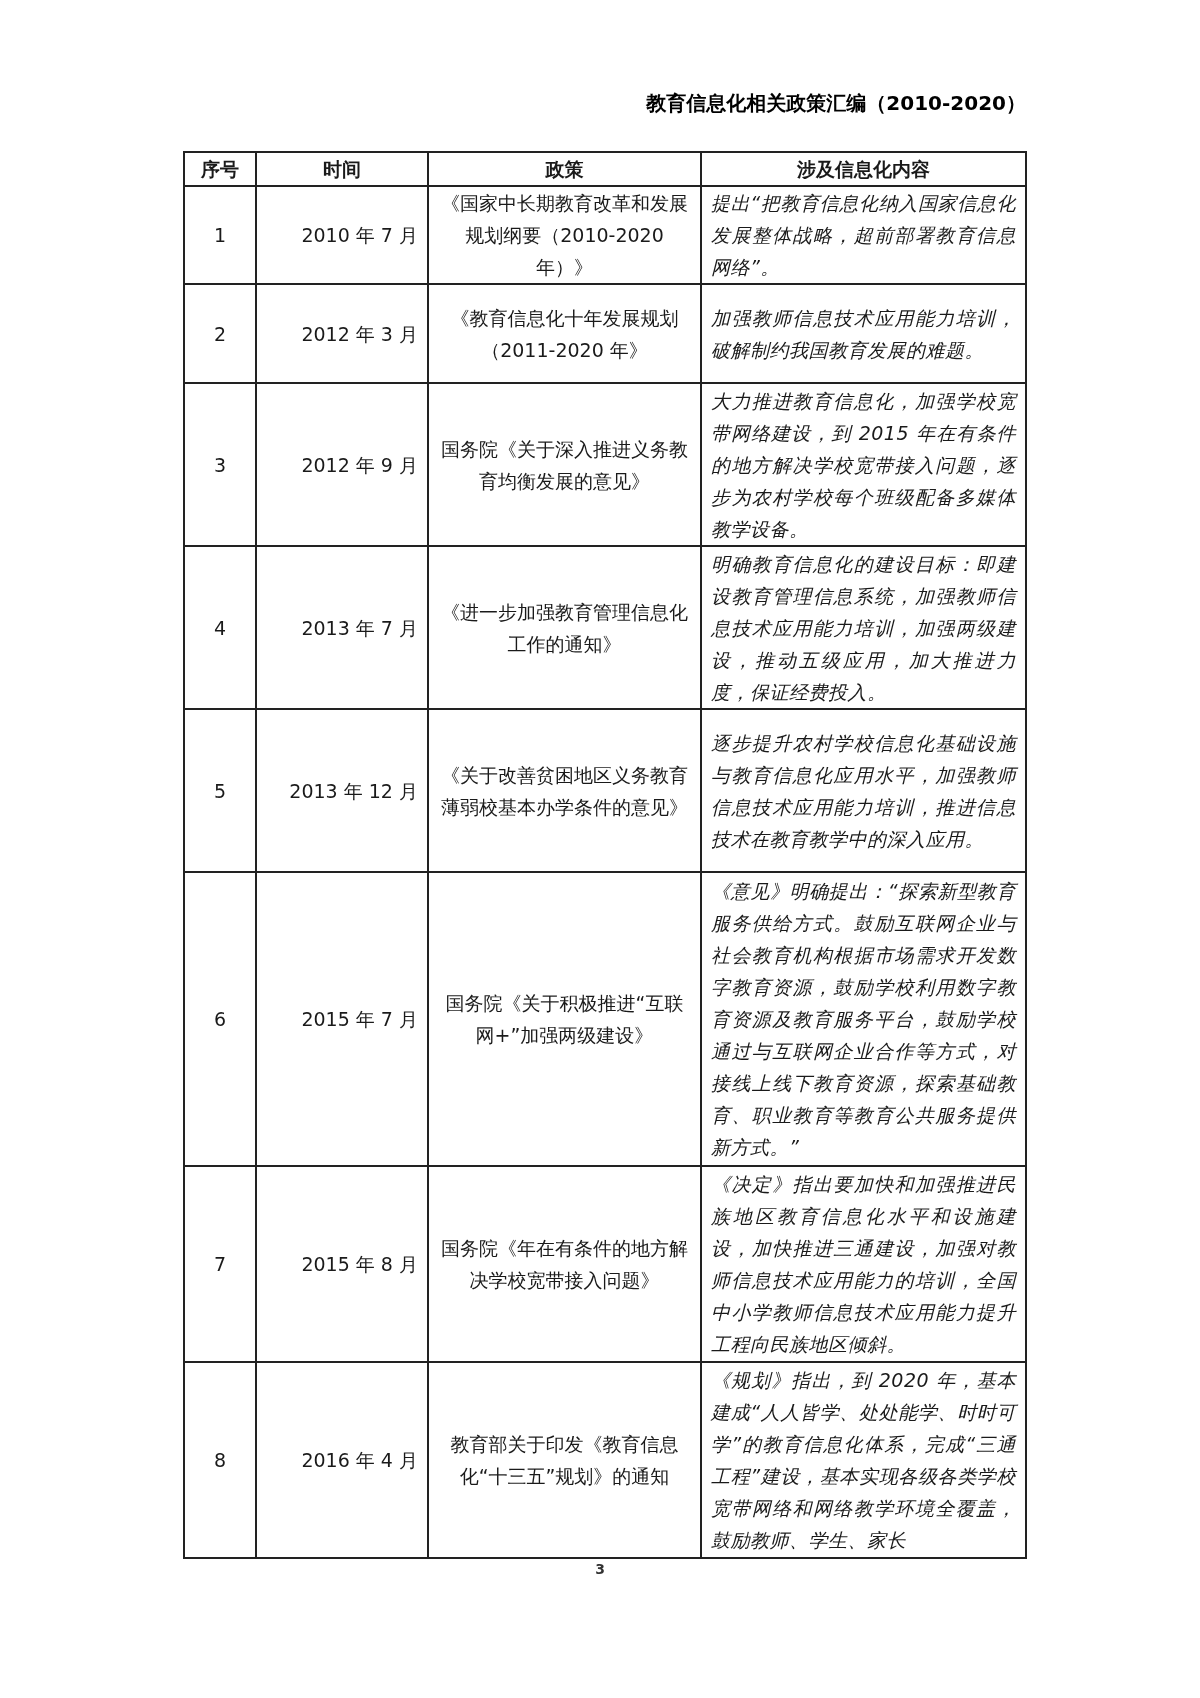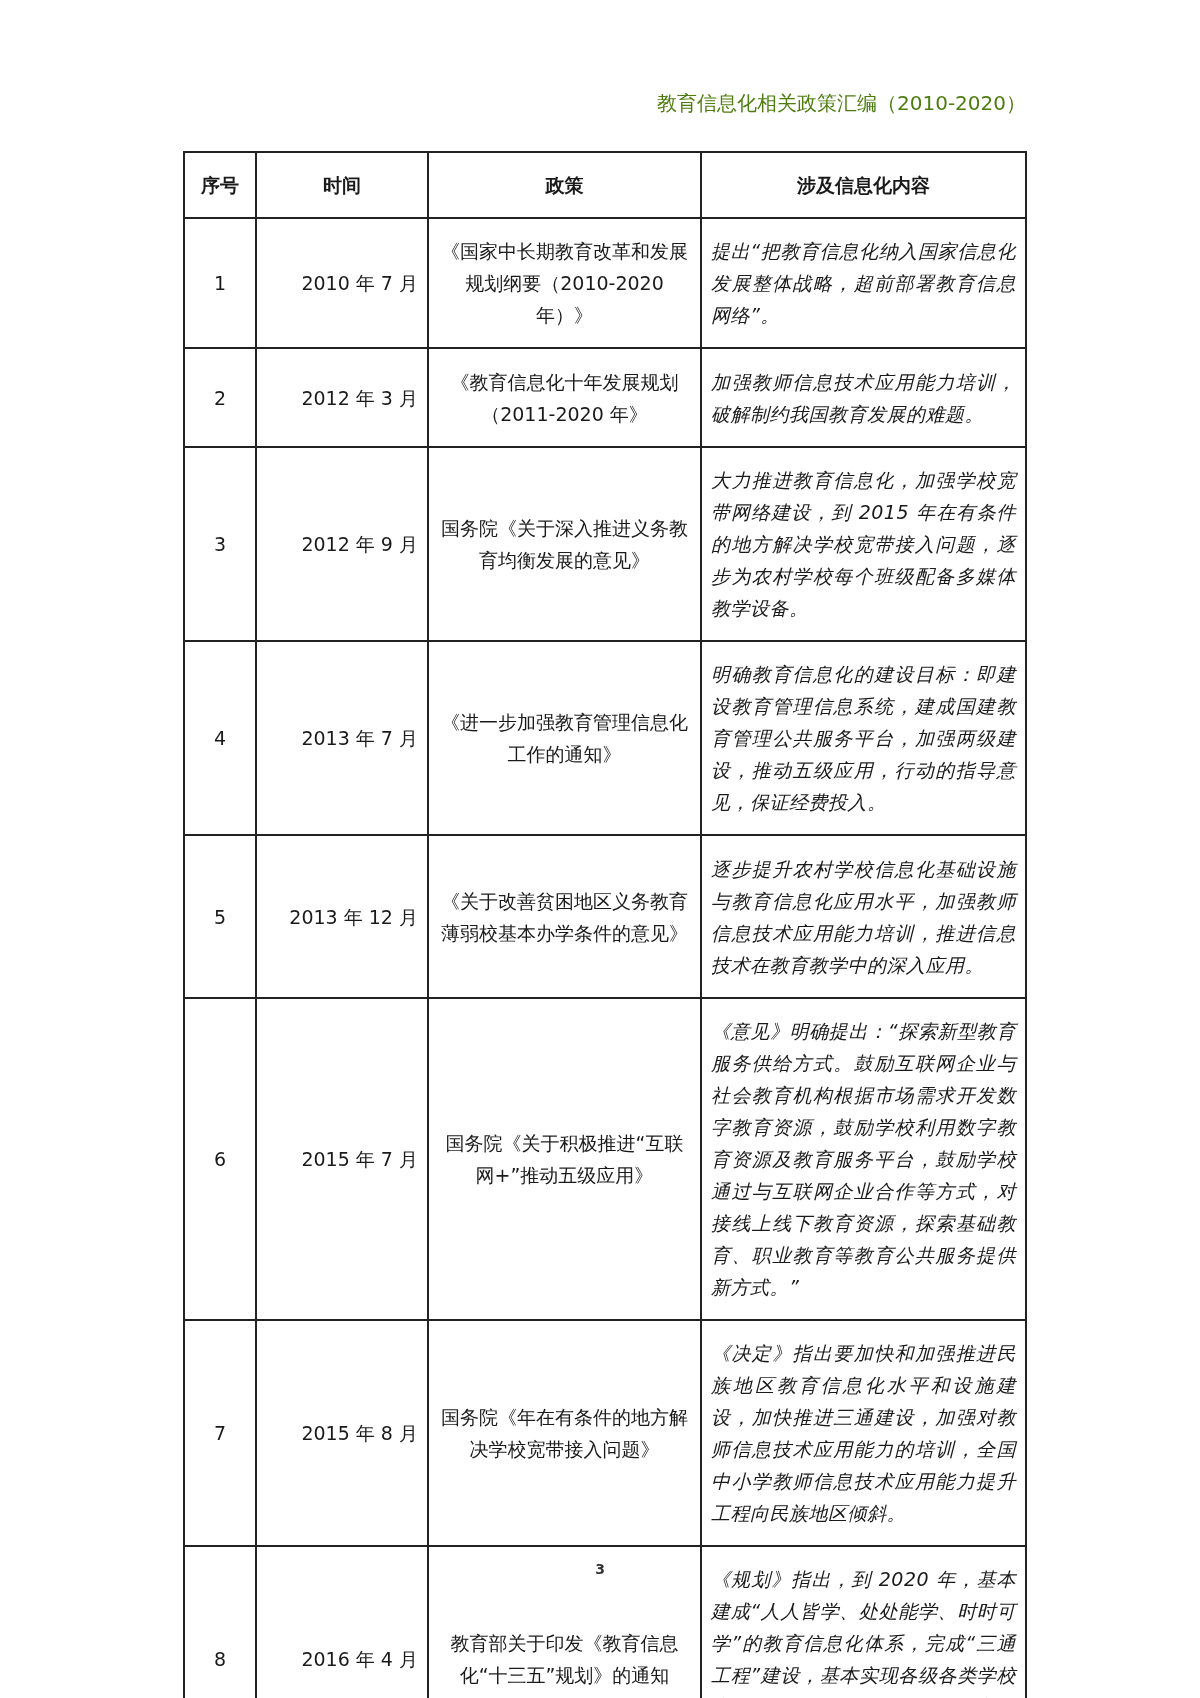--- a/index.html
+++ b/index.html
@@ -3,34 +3,34 @@
   <meta charset="utf-8">
   <style>
     html, body { margin: 0; padding: 0; background: #ffffff; }
     body {
       width: 1200px; height: 1698px; position: relative; overflow: hidden;
       font-family: "DejaVu Sans", "Liberation Sans", sans-serif;
       color: #1a1a1a;
     }
     .doc-header {
       position: absolute; top: 90px; right: 174px;
-      font-size: 20px; font-weight: normal; letter-spacing: 0px;
-      color: #4d7c0f;
+      font-size: 20px; font-weight: bold; letter-spacing: 0px;
+      color: #000000;
     }
     table.policy {
       position: absolute; top: 151px; left: 183px;
       width: 842px;
       border-collapse: collapse;
       table-layout: fixed;
       font-size: 19px;
     }
     table.policy th, table.policy td {
       border: 2px solid #222;
       vertical-align: middle;
-      padding: 16px 9px;
+      padding: 0 9px;
       line-height: 32px;
     }
     table.policy th {
       height: 32px; font-weight: bold; text-align: center; font-size: 19px;
     }
     col.c-no { width: 72px; }
     col.c-time { width: 172px; }
     col.c-policy { width: 273px; }
     col.c-content { width: 325px; }
     td.no { text-align: center; }
@@ -78,32 +78,32 @@
       <tr style="height: 163px;">
         <td class="no">3</td>
         <td class="time">2012 年 9 月</td>
         <td class="policy-name">国务院《关于深入推进义务教育均衡发展的意见》</td>
         <td class="content">大力推进教育信息化，加强学校宽带网络建设，到 2015 年在有条件的地方解决学校宽带接入问题，逐步为农村学校每个班级配备多媒体教学设备。</td>
       </tr>
       <tr style="height: 163px;">
         <td class="no">4</td>
         <td class="time">2013 年 7 月</td>
         <td class="policy-name">《进一步加强教育管理信息化工作的通知》</td>
-        <td class="content">明确教育信息化的建设目标：即建设教育管理信息系统，建成国建教育管理公共服务平台，加强两级建设，推动五级应用，行动的指导意见，保证经费投入。</td>
+        <td class="content">明确教育信息化的建设目标：即建设教育管理信息系统，加强教师信息技术应用能力培训，加强两级建设，推动五级应用，加大推进力度，保证经费投入。</td>
       </tr>
       <tr style="height: 163px;">
         <td class="no">5</td>
         <td class="time">2013 年 12 月</td>
         <td class="policy-name">《关于改善贫困地区义务教育薄弱校基本办学条件的意见》</td>
         <td class="content">逐步提升农村学校信息化基础设施与教育信息化应用水平，加强教师信息技术应用能力培训，推进信息技术在教育教学中的深入应用。</td>
       </tr>
       <tr style="height: 294px;">
         <td class="no">6</td>
         <td class="time">2015 年 7 月</td>
-        <td class="policy-name">国务院《关于积极推进“互联网+”推动五级应用》</td>
+        <td class="policy-name">国务院《关于积极推进“互联网+”加强两级建设》</td>
         <td class="content">《意见》明确提出：“探索新型教育服务供给方式。鼓励互联网企业与社会教育机构根据市场需求开发数字教育资源，鼓励学校利用数字教育资源及教育服务平台，鼓励学校通过与互联网企业合作等方式，对接线上线下教育资源，探索基础教育、职业教育等教育公共服务提供新方式。”</td>
       </tr>
       <tr style="height: 196px;">
         <td class="no">7</td>
         <td class="time">2015 年 8 月</td>
         <td class="policy-name">国务院《年在有条件的地方解决学校宽带接入问题》</td>
         <td class="content">《决定》指出要加快和加强推进民族地区教育信息化水平和设施建设，加快推进三通建设，加强对教师信息技术应用能力的培训，全国中小学教师信息技术应用能力提升工程向民族地区倾斜。</td>
       </tr>
       <tr style="height: 196px;">
         <td class="no">8</td>

